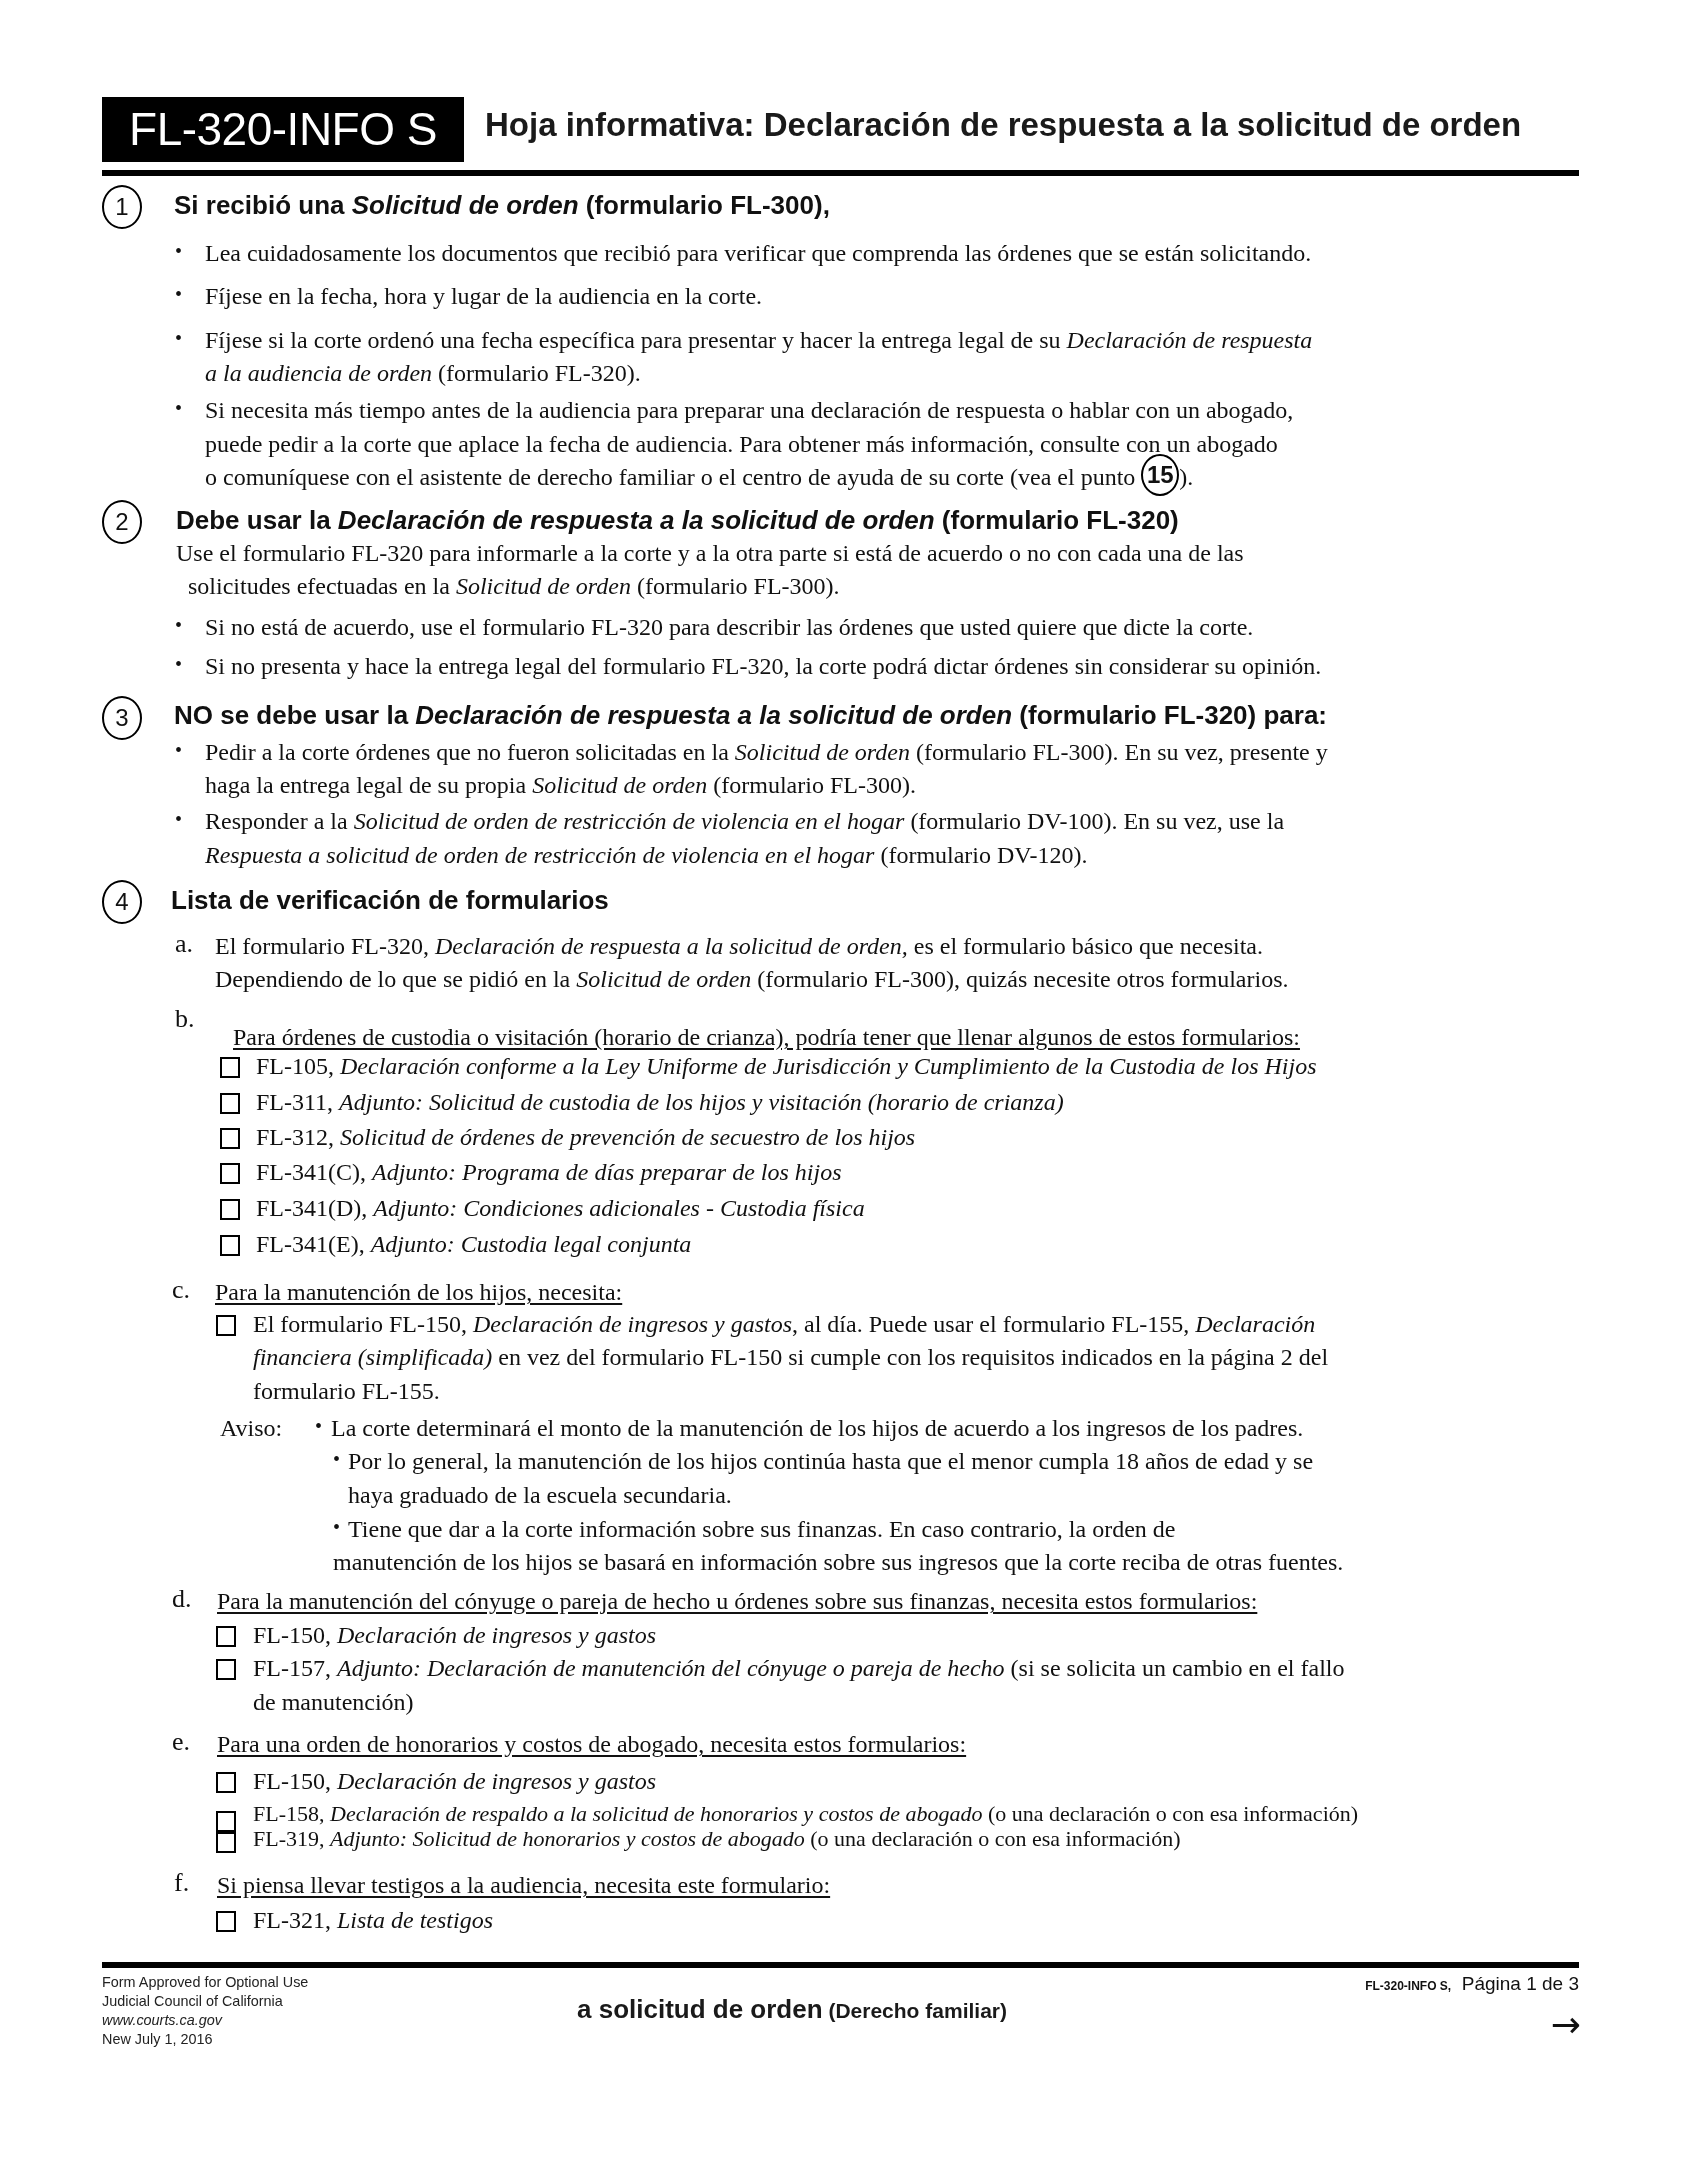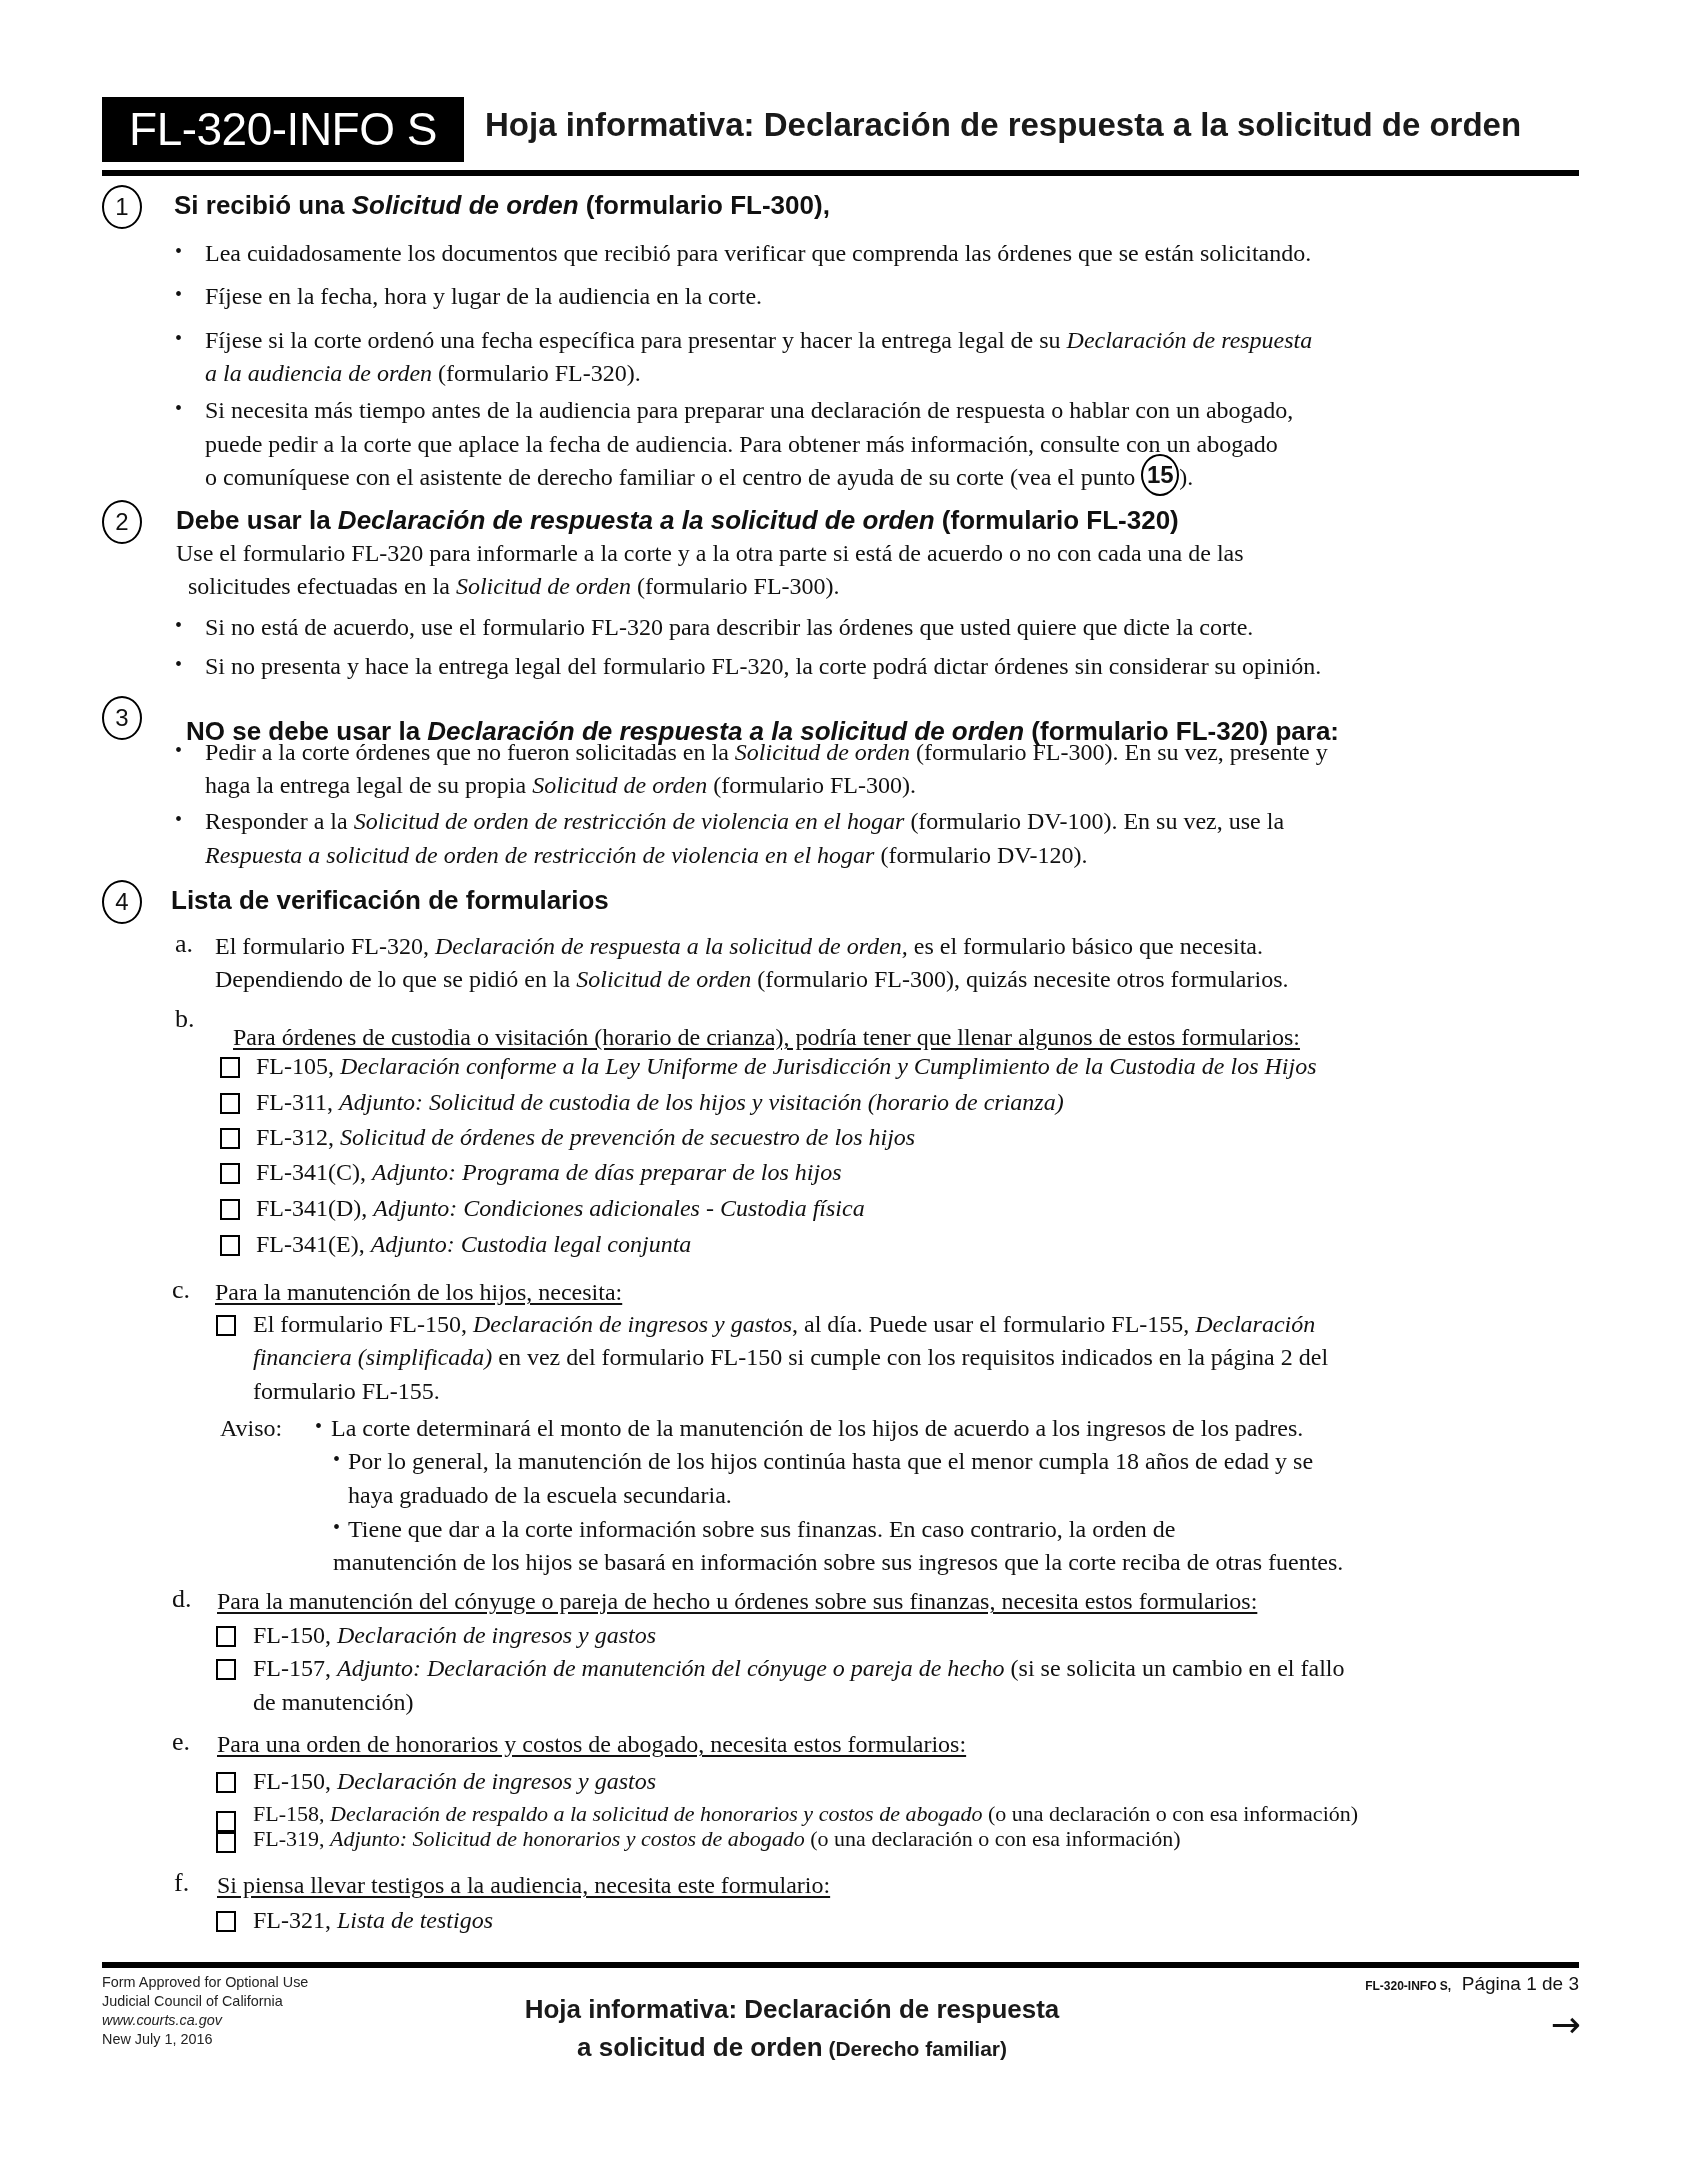--- a/index.html
+++ b/index.html
@@ -67,21 +67,21 @@
 <div class="num-circle" style="left:102px; top:500px;">2</div>
 <div class="sec-head" style="left:176px; top:504px;"><span>Debe usar la </span><i>Declaración de respuesta a la solicitud de orden</i><span> (formulario FL-320)</span></div>
 <div class="t" style="left:176px; top:536px;">Use el formulario FL-320 para informarle a la corte y a la otra parte si está de acuerdo o no con cada una de las</div>
 <div class="t" style="left:188px; top:569px;"><span>solicitudes efectuadas en la </span><i>Solicitud de orden</i><span> (formulario FL-300).</span></div>
 <span class="bullet" style="left:175px; top:608px;">•</span>
 <div class="t" style="left:205px; top:610px;">Si no está de acuerdo, use el formulario FL-320 para describir las órdenes que usted quiere que dicte la corte.</div>
 <span class="bullet" style="left:175px; top:647px;">•</span>
 <div class="t" style="left:205px; top:649px;">Si no presenta y hace la entrega legal del formulario FL-320, la corte podrá dictar órdenes sin considerar su opinión.</div>
 
 <div class="num-circle" style="left:102px; top:696px;">3</div>
-<div class="sec-head" style="left:186px; top:699px;margin-top:16px;"><span>NO se debe usar la </span><i>Declaración de respuesta a la solicitud de orden</i><span> (formulario FL-320) para:</span></div>
+<div class="sec-head" style="left:174px; top:699px;"><span>NO se debe usar la </span><i>Declaración de respuesta a la solicitud de orden</i><span> (formulario FL-320) para:</span></div>
 <span class="bullet" style="left:175px; top:733px;">•</span>
 <div class="t" style="left:205px; top:735px;"><span>Pedir a la corte órdenes que no fueron solicitadas en la </span><i>Solicitud de orden</i><span> (formulario FL-300). En su vez, presente y</span></div>
 <div class="t" style="left:205px; top:768px;"><span>haga la entrega legal de su propia </span><i>Solicitud de orden</i><span> (formulario FL-300).</span></div>
 <span class="bullet" style="left:175px; top:802px;">•</span>
 <div class="t" style="left:205px; top:804px;"><span>Responder a la </span><i>Solicitud de orden de restricción de violencia en el hogar</i><span> (formulario DV-100). En su vez, use la</span></div>
 <div class="t" style="left:205px; top:838px;"><i>Respuesta a solicitud de orden de restricción de violencia en el hogar</i><span> (formulario DV-120).</span></div>
 
 <div class="num-circle" style="left:102px; top:880px;">4</div>
 <div class="sec-head" style="left:171px; top:884px; font-weight:bold;">Lista de verificación de formularios</div>
 
@@ -157,18 +157,17 @@
 <div class="t" style="left:253px; top:1903px;"><span>FL-321, </span><i>Lista de testigos</i></div>
 
 <div class="rule-bottom"></div>
 <div class="foot-left">
   <div>Form Approved for Optional Use</div>
   <div>Judicial Council of California</div>
   <div style="font-style:italic;">www.courts.ca.gov</div>
   <div>New July 1, 2016</div>
 </div>
 <div class="foot-center">
-  <div>Hoja informativa: Declaración de respuesta</div>
   <div><span>a solicitud de orden</span><span class="small"> (Derecho familiar)</span></div>
 </div>
 <div class="foot-right"><b>FL-320-INFO S,</b>&nbsp; <span>Página 1 de 3</span></div>
 <div class="next-arrow">→</div>
 
 
 </body></html>

